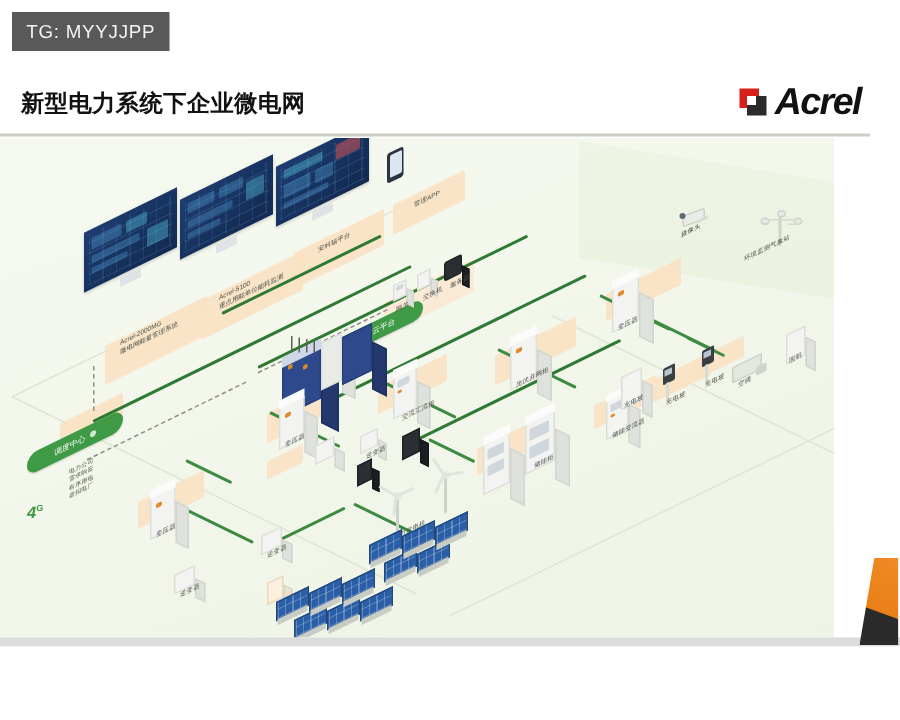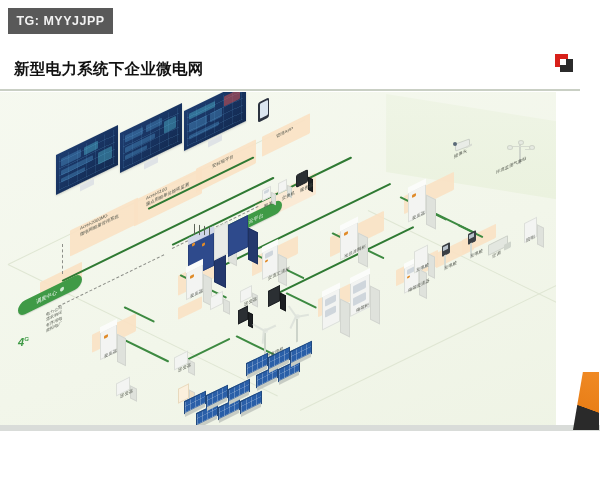--- a/index.html
+++ b/index.html
@@ -6,21 +6,21 @@
   body{
     width:600px;height:480px;overflow:hidden;
     background:#ffffff;
     font-family:"Liberation Sans","DejaVu Sans",sans-serif;
     position:relative;
   }
   #stage{position:absolute;inset:0;width:600px;height:480px;overflow:hidden;background:#ffffff;}
 
   
   .wm{position:absolute;background:#595959;color:#f2f2f2;display:flex;align-items:center;justify-content:center;letter-spacing:.5px;}
-  #wm-top{left:8px;top:8px;width:105px;height:26px;font-size:12.5px;font-weight:700;}
+  #wm-top{left:8px;top:8px;width:105px;height:26px;font-size:12.5px;font-weight:400;}
   #wm-bottom{left:436px;top:437px;width:156px;height:32px;font-size:12.5px;font-weight:500;}
 
   
   #slide{position:absolute;left:0;top:40px;width:580px;height:385px;background:#ffffff;overflow:hidden;}
   #slide-title{position:absolute;left:14px;top:19px;font-size:15.5px;font-weight:bold;color:#111;letter-spacing:.3px;white-space:nowrap;}
   #title-rule{position:absolute;left:0px;top:49px;width:600px;height:1.5px;background:#c9cfc4;}
 
   
   #brand{position:absolute;right:6px;top:14px;display:flex;align-items:center;gap:4px;}
   #brand-mark{width:19px;height:19px;position:relative;}
@@ -140,20 +140,21 @@
 
     <div id="slide-title">新型电力系统下企业微电网</div>
     <div id="title-rule"></div>
 
     <div id="brand">
       <div id="brand-mark">
         <div class="sq-r"></div>
           <div class="sq-d"></div>
           <div class="sq-w"></div>
       </div>
+      <div id="brand-text">Acrel</div>
     </div>
 
     <div id="scene">
       <div id="floor"></div>
       <div id="backwall"></div>
 
       <div class="ground-edge" style="left:8px;top:172px;width:330px;transform:rotate(-26deg);"></div>
       <div class="ground-edge" style="left:8px;top:172px;width:300px;transform:rotate(26deg);"></div>
       <div class="ground-edge" style="left:300px;top:318px;width:300px;transform:rotate(-26deg);"></div>
       <div class="ground-edge" style="left:368px;top:118px;width:300px;transform:rotate(26deg);"></div>

